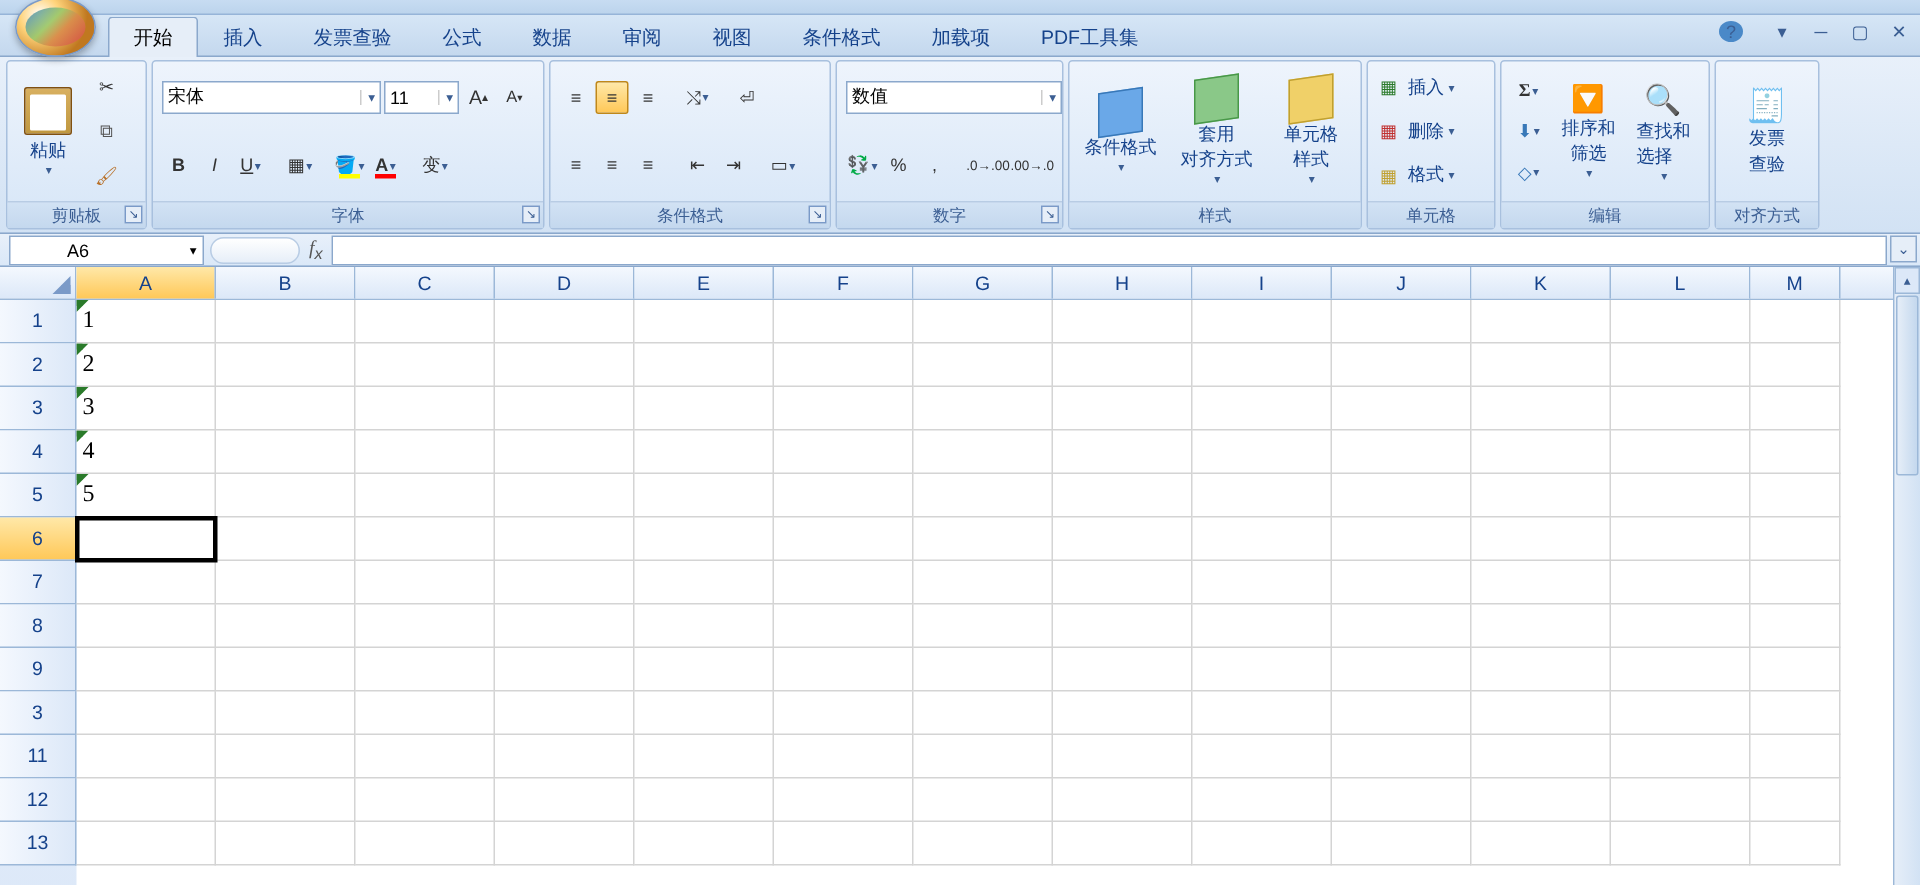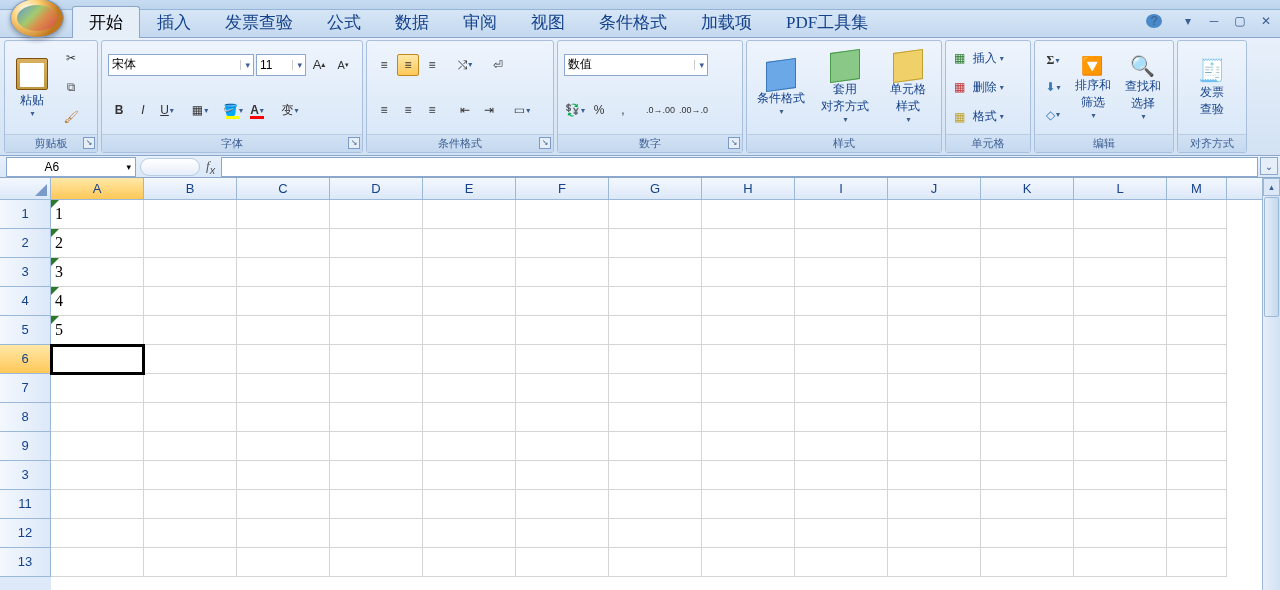--- a/index.html
+++ b/index.html
@@ -3,21 +3,21 @@
 <meta charset="utf-8">
 <style>
 * { box-sizing: border-box; margin: 0; padding: 0; font-family: "Microsoft YaHei", SimSun, sans-serif; }
 body { width: 1280px; height: 590px; overflow: hidden; background: #bcd4ec; user-select: none; }
 
 .titlebar { height: 10px; background: linear-gradient(#c7dcf2,#bcd4ec); border-bottom: 1px solid #96b4d8; position:relative; }
 .office-btn { position:absolute; left:10px; top:-2px; width:54px; height:40px; border-radius:50%; background: radial-gradient(circle at 30% 30%, #fff, #ffd37a 30%, #c07820 70%); border:1px solid #7a9ac8; z-index:20; box-shadow: 0 2px 5px rgba(0,0,0,.3);}
 .office-btn::after{content:"";position:absolute;inset:6px;border-radius:50%;background:linear-gradient(135deg,#4a89c8,#9ac86a 40%,#d88a4a 60%,#d84a4a);opacity:.9;}
 
 .tabs { height: 28px; background: linear-gradient(#d6e6f6,#c4d8ee); padding-left:72px; display:flex; align-items:flex-end; border-bottom:1px solid #8ba8cc; position:relative;}
-.tab { padding: 4px 16px; font-size:17px; color:#15428b; cursor:pointer; border:1px solid transparent; border-bottom:none; position:relative; top:1px;font-family:Liberation Serif, serif;}
+.tab { padding: 4px 16px; font-size:13px; color:#15428b; cursor:pointer; border:1px solid transparent; border-bottom:none; position:relative; top:1px;}
 .tab.active { background:#e6eef8; border-color:#8ba8cc; border-top-left-radius:3px; border-top-right-radius:3px; color:#000;}
 .win-ctrls{position:absolute;right:6px;top:4px;display:flex;gap:10px;align-items:center;}
 .win-ctrls span{width:16px;height:14px;display:flex;align-items:center;justify-content:center;color:#3b5e93;font-size:12px;cursor:pointer;}
 .help-ic{width:16px;height:16px;border-radius:50%;background:#4a89c8;color:#fff;font-size:11px;display:flex;align-items:center;justify-content:center;margin-right:8px;}
 
 .ribbon { height: 118px; background:linear-gradient(#e8f0fa,#d2e2f4); display:flex; border-bottom:1px solid #8ba8cc; padding:2px 4px;}
 .group { border:1px solid #a8c0de; border-radius:3px; margin-right:3px; background:linear-gradient(#eef4fc,#dae8f8 85%,#c8dcf2); display:flex; flex-direction:column; position:relative;}
 .group-body{flex:1;display:flex;padding:3px;}
 .group-label{font-size:11px;text-align:center;color:#3b5e93;padding:1px 0;border-top:1px solid #b8cce4;background:linear-gradient(#d2e2f4,#c4d8ee);position:relative;}
 .group-label .dlg{position:absolute;right:2px;top:2px;width:12px;height:12px;border:1px solid #7a9ac8;font-size:8px;line-height:9px;color:#3b5e93;background:#e6eef8;}
@@ -177,21 +177,21 @@
         <div class="sep-v"></div>
         <div class="sm-btn">⇤</div>
         <div class="sm-btn">⇥</div>
         <div class="sep-v"></div>
         <div class="sm-btn">▭<span class="dd-arr">▾</span></div>
       </div>
     </div>
     <div class="group-label"><span>条件格式</span><div class="dlg">↘</div></div>
   </div>
 
-  <div class="group" style="width:186px">
+  <div class="group" style="width:152px">
     <div class="group-body vcol" style="padding:4px 6px;gap:6px">
       <div class="combo" style="width:144px">
           <span>数值</span>
           <span class="arr">▾</span>
         </div>
       <div class="hrow">
         <div class="sm-btn">💱<span class="dd-arr">▾</span></div>
         <div class="sm-btn">%</div>
         <div class="sm-btn">,</div>
         <div class="sep-v"></div>
@@ -245,21 +245,21 @@
         <div class="sm-btn" style="color:#3878b8">◇<span class="dd-arr">▾</span></div>
       </div>
       <div class="big-btn" style="width:50px">
         <div class="ic-sort">🔽</div>
         <span class="mini-label" style="white-space:pre;text-align:center">排序和
 筛选</span>
           <span class="dd-arr">▾</span>
       </div>
       <div class="big-btn" style="width:50px">
         <div class="ic-find">🔍</div>
-        <span class="mini-label" style="white-space:pre;text-align:center">查找和
+        <span class="mini-label" style="white-space:pre;text-align:left">查找和
 选择</span>
           <span class="dd-arr">▾</span>
       </div>
     </div>
     <div class="group-label"><span>编辑</span></div>
   </div>
 
   <div class="group" style="width:70px">
     <div class="group-body">
       <div class="big-btn" style="width:64px">

